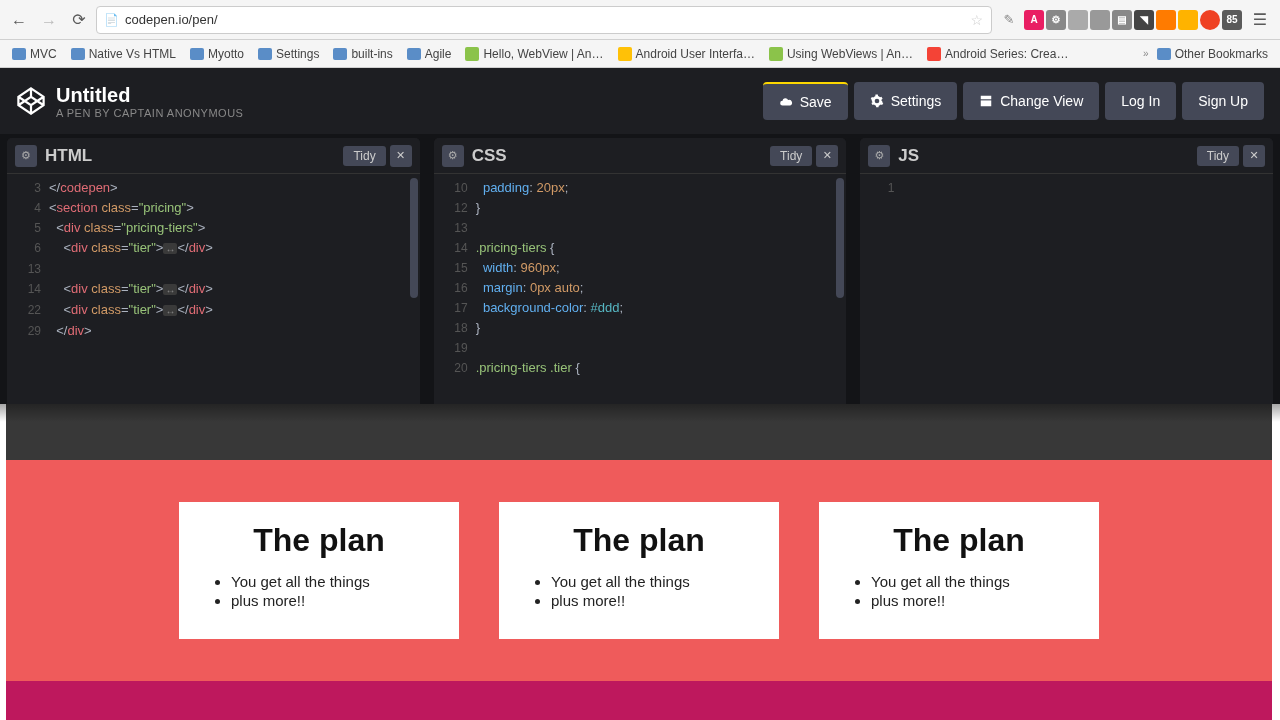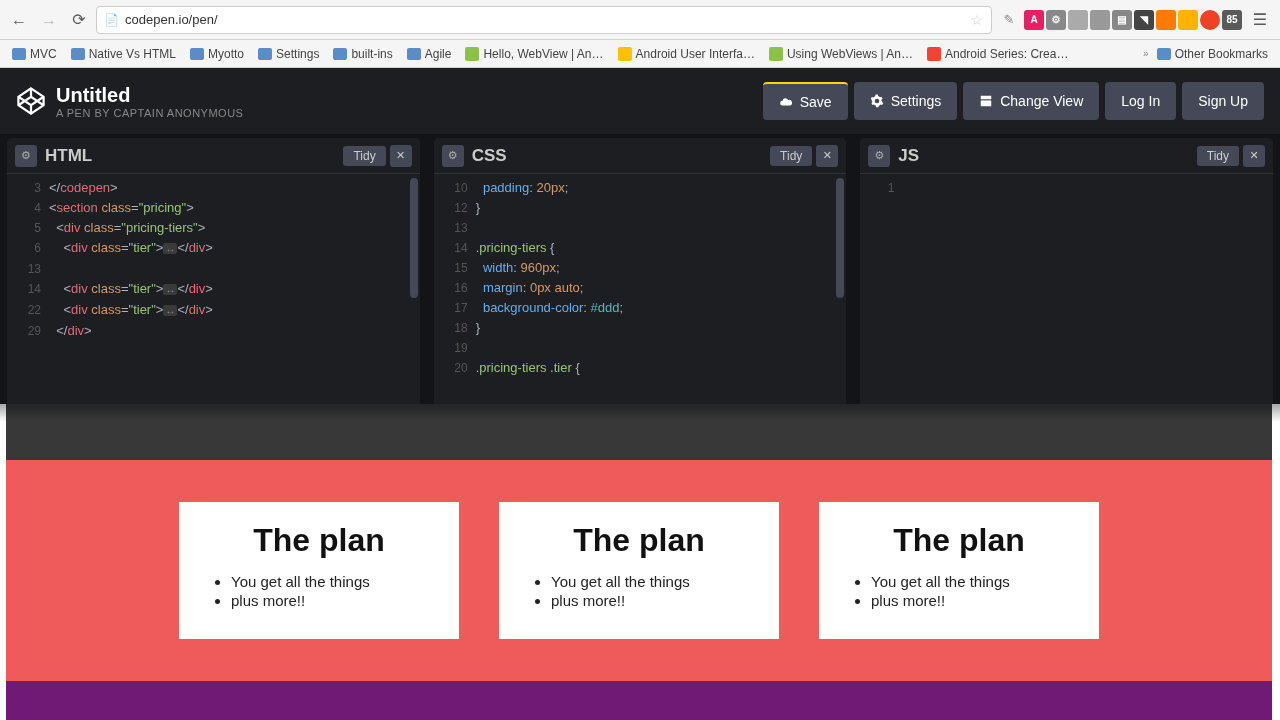--- a/index.html
+++ b/index.html
@@ -56,21 +56,21 @@
 .t-sel{color:#98c379;}
 .t-prop{color:#61afef;}
 .t-val{color:#d19a66;}
 .t-num{color:#d19a66;}
 .t-hex{color:#56b6c2;}
 .collapsed-marker{background:#3a3a3a;color:#888;padding:0 2px;font-size:10px;border-radius:2px;}
 .panel-scrollbar{position:absolute;right:2px;top:40px;width:8px;height:120px;background:#444857;border-radius:4px;}
 
 
 .preview-wrap{position:absolute;top:404px;left:0;right:0;bottom:0;background:#fff;}
-.preview-border{position:absolute;left:6px;right:8px;top:0;bottom:0;background:#701a75;}
+.preview-border{position:absolute;left:6px;right:8px;top:0;bottom:0;background:#be185d;}
 .preview-header{height:56px;background:#383838;}
 .preview-pricing{background:#ef5b5b;padding:42px 0;display:flex;justify-content:center;}
 .pricing-tiers-preview{width:960px;display:flex;gap:40px;justify-content:center;}
 .tier-preview{background:#fff;width:280px;padding:20px 24px 28px 24px;}
 .tier-preview h2{font-family:"Helvetica Neue",Arial,sans-serif;font-size:32px;font-weight:800;text-align:center;margin-bottom:14px;color:#111;}
 .tier-preview ul{list-style:disc;padding-left:28px;font-family:Georgia,serif;font-size:15px;color:#222;}
 .tier-preview li{margin-bottom:2px;}
 
 .shadow-top{position:absolute;top:404px;left:0;right:0;height:18px;pointer-events:none;background:linear-gradient(180deg,rgba(0,0,0,0.35),rgba(0,0,0,0));}
 </style>

